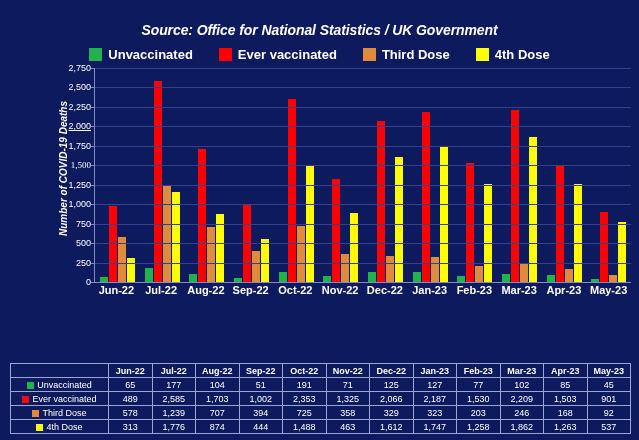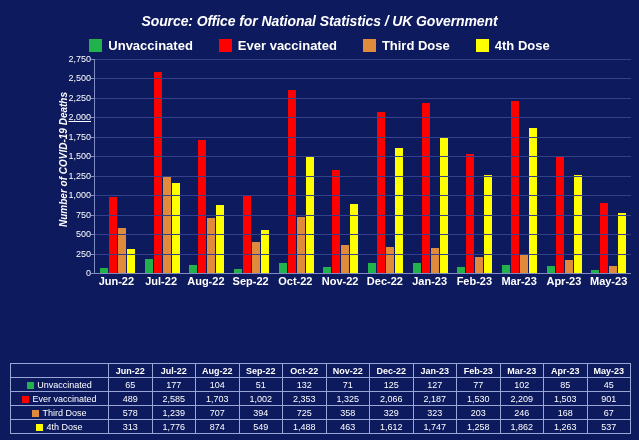--- a/index.html
+++ b/index.html
@@ -26,21 +26,21 @@
   .title-line {
     font-size: 17px;
     font-weight: bold;
     line-height: 21px;
     letter-spacing: -0.2px;
   }
   .subtitle {
     font-size: 14px;
     font-weight: bold;
     font-style: italic;
-    margin-top: 5px;
+    margin-top: 14px;
     letter-spacing: -0.1px;
   }
   .legend {
     display: flex;
     justify-content: center;
     align-items: center;
     gap: 26px;
     margin-top: 9px;
   }
   .legend-item {
@@ -298,21 +298,21 @@
         <div class="tickmark" style="top: 72.7273%;"></div>
         <div class="ytick" style="top: 72.7273%;">750</div>
         <div class="gridline" style="top: 63.6364%;"></div>
         <div class="tickmark" style="top: 63.6364%;"></div>
         <div class="ytick" style="top: 63.6364%;">1,000</div>
         <div class="gridline" style="top: 54.5455%;"></div>
         <div class="tickmark" style="top: 54.5455%;"></div>
         <div class="ytick" style="top: 54.5455%;">1,250</div>
         <div class="gridline" style="top: 45.4545%;"></div>
         <div class="tickmark" style="top: 45.4545%;"></div>
-        <div class="ytick" style="top: 45.4545%;">1,500</div>
+        <div class="ytick" style="top: 45.4545%; font-family: Liberation Serif, serif;">1,500</div>
         <div class="gridline" style="top: 36.3636%;"></div>
         <div class="tickmark" style="top: 36.3636%;"></div>
         <div class="ytick" style="top: 36.3636%;">1,750</div>
         <div class="gridline" style="top: 27.2727%;"></div>
         <div class="tickmark" style="top: 27.2727%;"></div>
         <div class="ytick" style="top: 27.2727%; text-decoration: underline;">2,000</div>
         <div class="gridline" style="top: 18.1818%;"></div>
         <div class="tickmark" style="top: 18.1818%;"></div>
         <div class="ytick" style="top: 18.1818%;">2,250</div>
         <div class="gridline" style="top: 9.09091%;"></div>
@@ -358,21 +358,21 @@
             <td class="hdr">Mar-23</td>
             <td class="hdr">Apr-23</td>
             <td class="hdr">May-23</td>
           </tr>
           <tr>
             <td class="row-head"><span class="sw" style="background: rgb(34, 178, 76);"></span><span>Unvaccinated</span></td>
             <td>65</td>
             <td>177</td>
             <td>104</td>
             <td>51</td>
-            <td>132</td>
+            <td>191</td>
             <td>71</td>
             <td>125</td>
             <td>127</td>
             <td>77</td>
             <td>102</td>
             <td>85</td>
             <td>45</td>
           </tr>
           <tr>
             <td class="row-head"><span class="sw" style="background: rgb(255, 0, 0);"></span><span>Ever vaccinated</span></td>
@@ -395,28 +395,28 @@
             <td>1,239</td>
             <td>707</td>
             <td>394</td>
             <td>725</td>
             <td>358</td>
             <td>329</td>
             <td>323</td>
             <td>203</td>
             <td>246</td>
             <td>168</td>
-            <td>67</td>
+            <td>92</td>
           </tr>
           <tr>
             <td class="row-head"><span class="sw" style="background: rgb(255, 255, 0);"></span><span>4th Dose</span></td>
             <td>313</td>
             <td>1,776</td>
             <td>874</td>
-            <td>549</td>
+            <td>444</td>
             <td>1,488</td>
             <td>463</td>
             <td>1,612</td>
             <td>1,747</td>
             <td>1,258</td>
             <td>1,862</td>
             <td>1,263</td>
             <td>537</td>
           </tr>
         </tbody>

